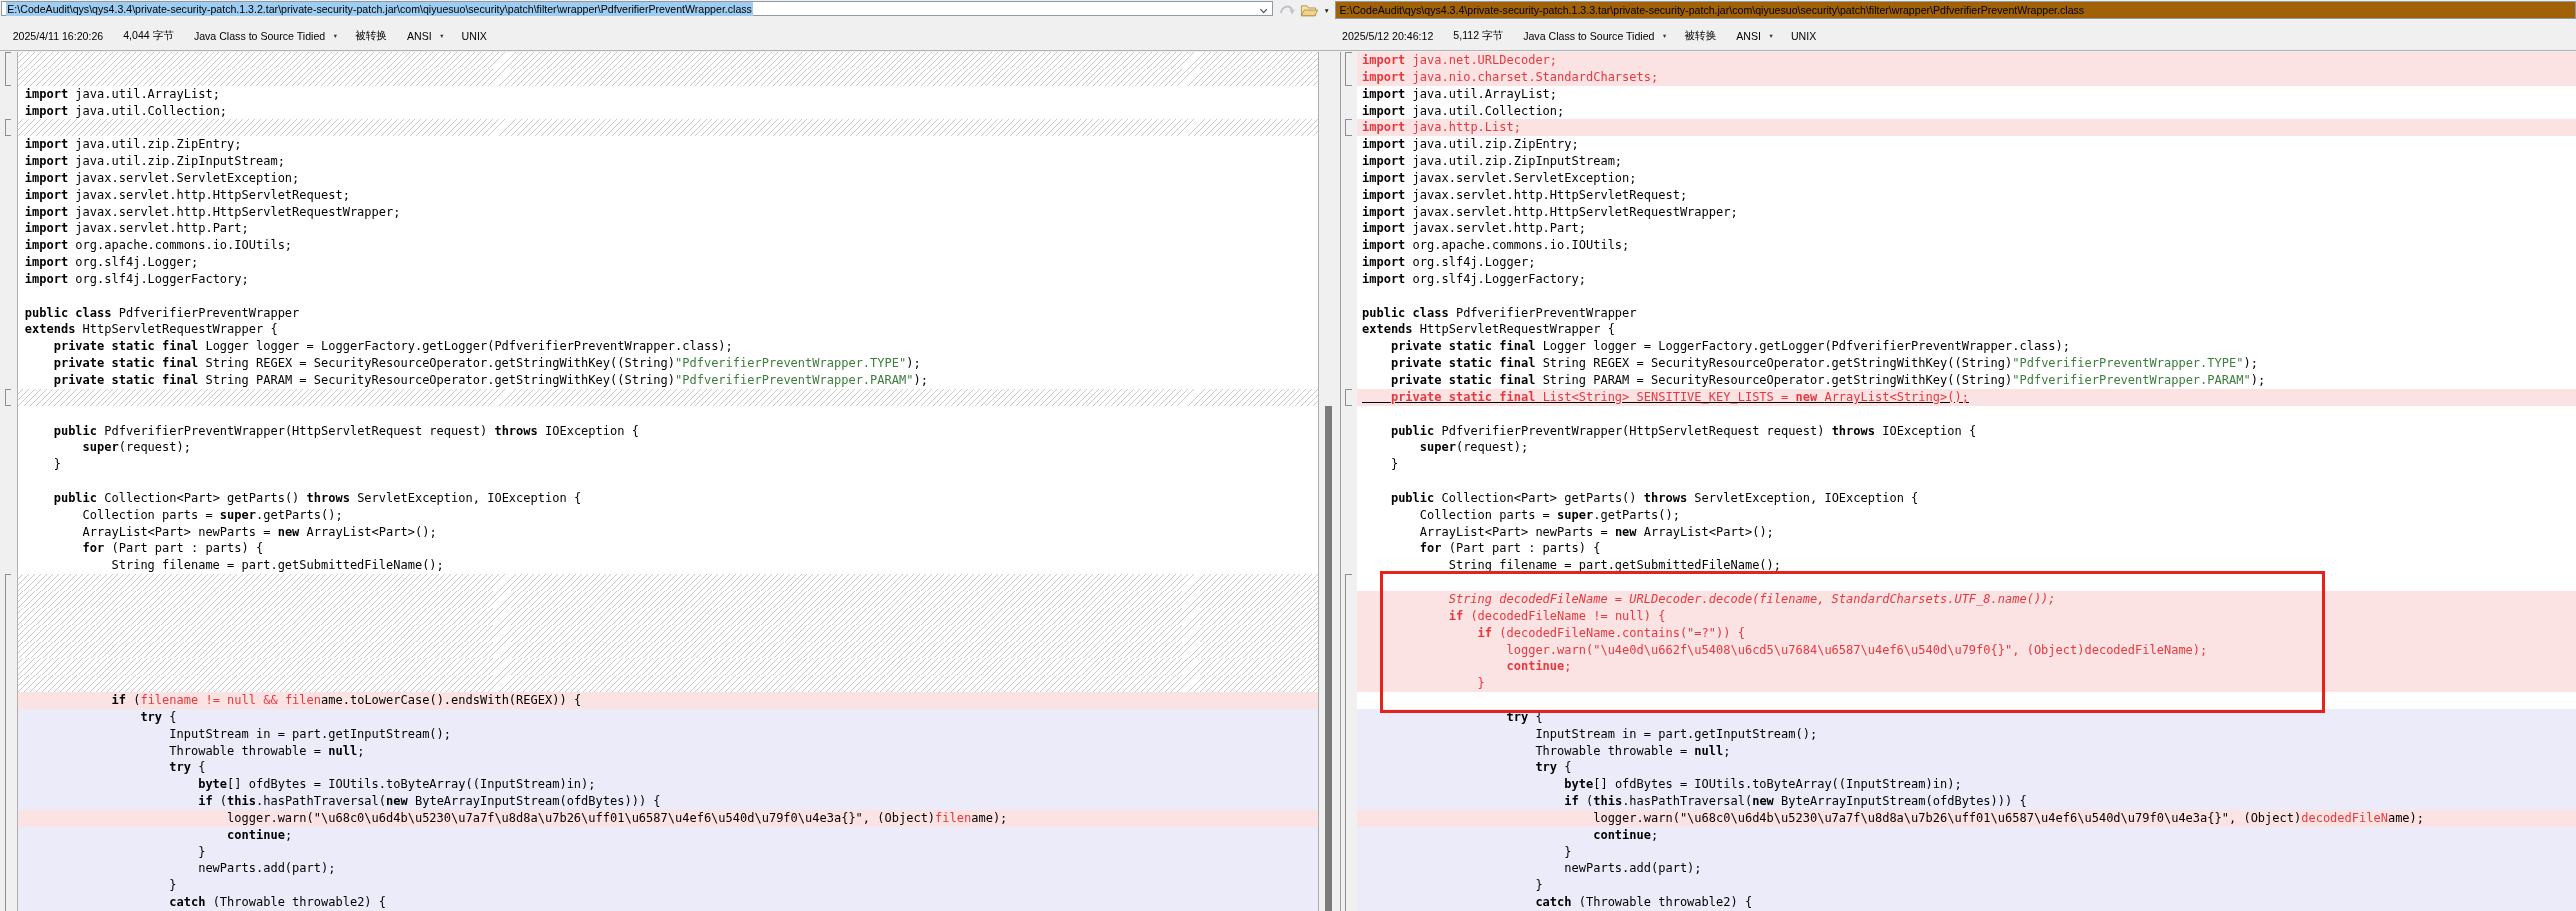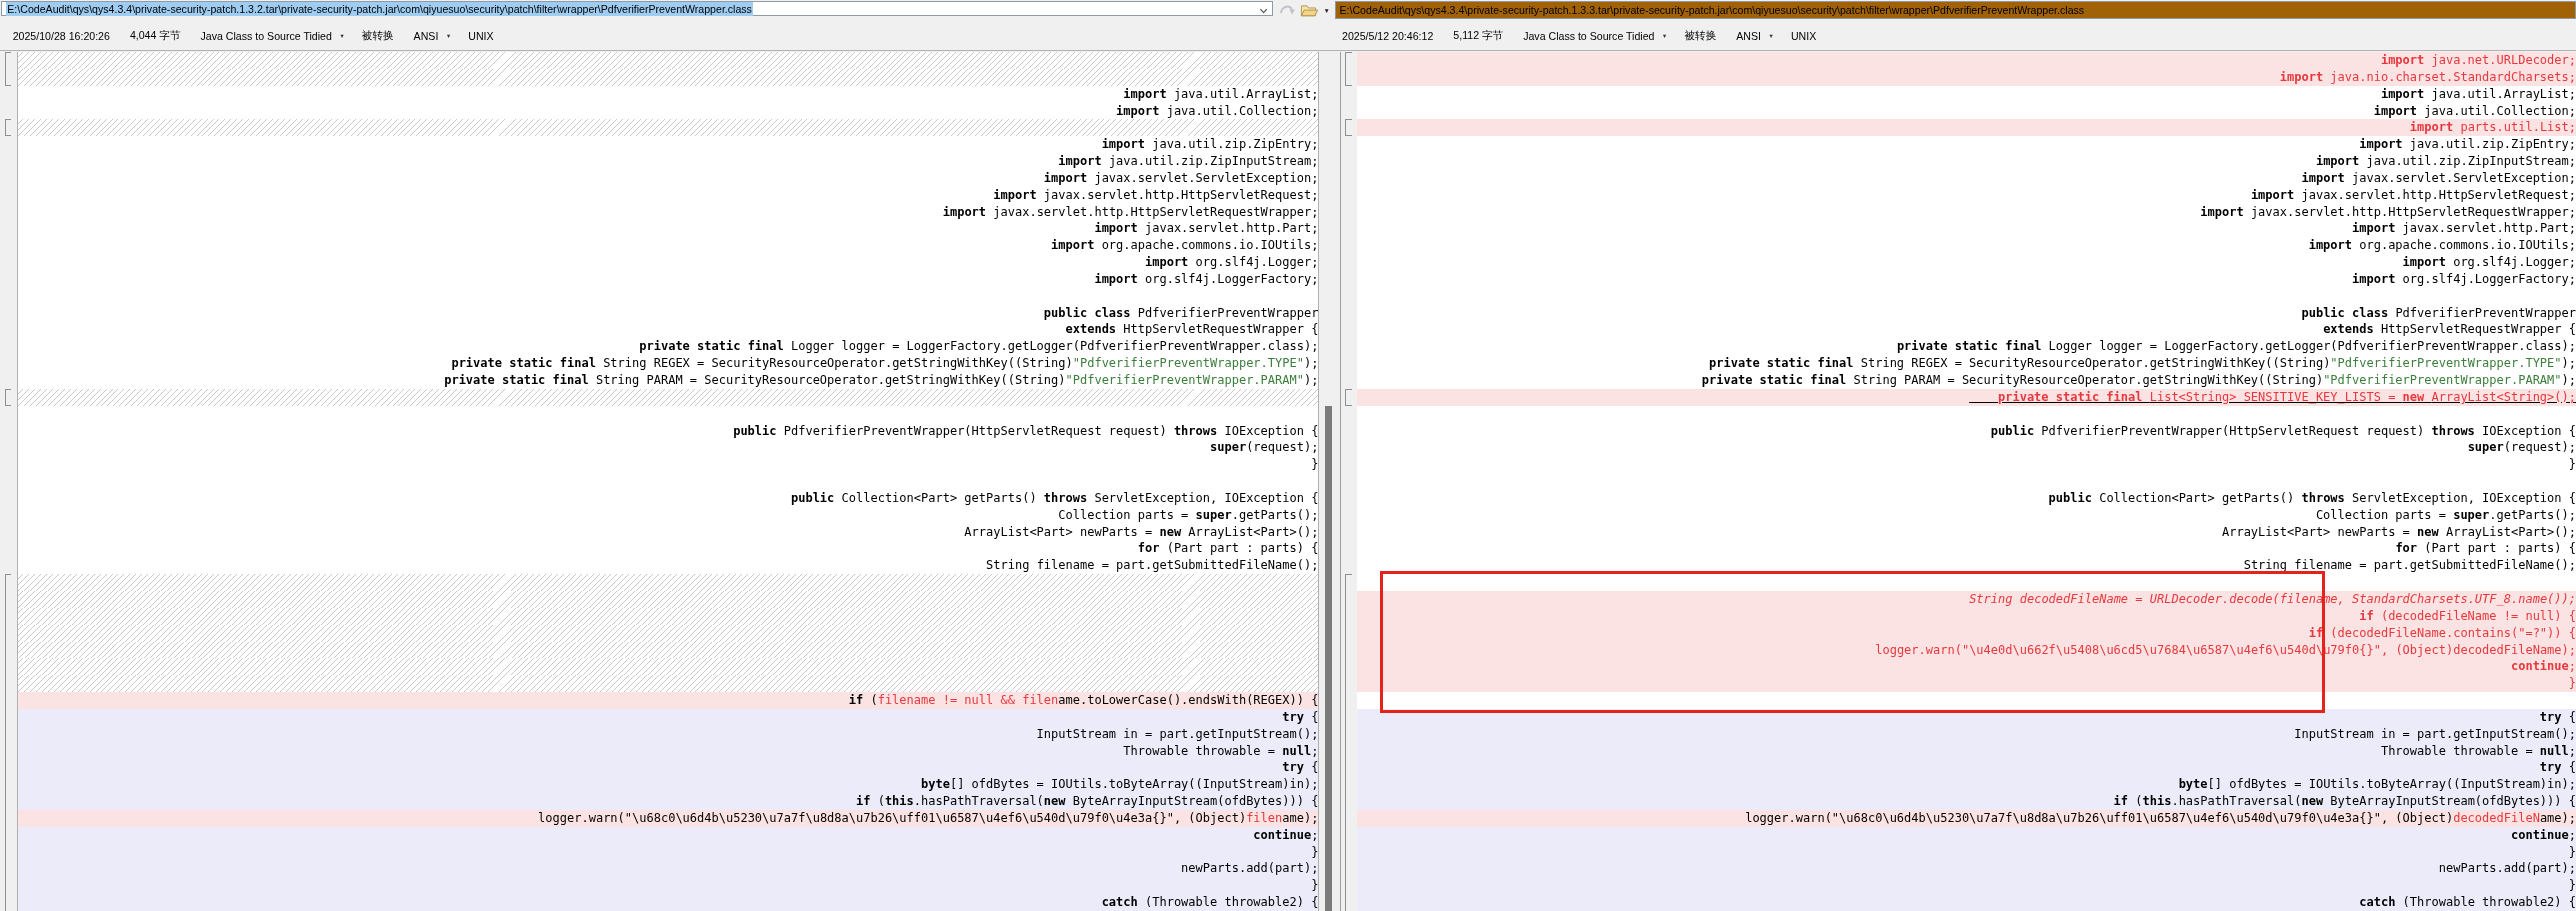--- a/index.html
+++ b/index.html
@@ -26,21 +26,21 @@
   .info{position:absolute;top:0;height:30px;display:flex;align-items:center;font-size:10.6px;color:#000;white-space:nowrap;}
   .info.l{left:12.7px;}
   .info.r{left:1342px;}
   .info span{margin-right:20px;}
   .info .tri{font-size:5.7px;color:#333;margin-left:-12.7px;margin-right:17px;}
   
   .workspace{position:absolute;left:0;top:52px;width:2576px;height:860px;background:#f0f0f0;overflow:hidden;}
   .gutter{position:absolute;top:0;bottom:0;background:#f0f0f0;overflow:hidden;}
   .gutter.lg{left:0;width:18.4px;border-right:0.7px solid #b0b0b0;box-sizing:border-box;}
   .gutter.rg{left:1340px;width:17.7px;border-left:0.7px solid #9f9f9f;box-sizing:border-box;}
-  .editor{position:absolute;top:0;bottom:0;background:#fff;overflow:hidden;text-align:right;}
+  .editor{position:absolute;top:0;bottom:0;background:#fff;overflow:hidden;}
   .editor.le{left:18.4px;width:1300px;}
   .editor.re{left:1357px;width:1219px;}
   .scrolltrack{position:absolute;left:1318px;top:0;bottom:0;width:21px;background:#f0f0f0;
                border-left:0.7px solid #b0b0b0;box-sizing:border-box;}
   .scrollthumb{position:absolute;left:6.4px;width:7px;top:354px;bottom:0;background:#7b7b7b;}
   
   .cl{position:absolute;left:0;right:0;height:17px;line-height:17px;white-space:pre;
       font-family:"DejaVu Sans Mono","Liberation Mono",monospace;font-size:12px;color:#000;}
   .le .cl{padding-left:6.4px;}
   .re .cl{padding-left:5px;}
@@ -83,21 +83,21 @@
       </svg>
     </span>
     <span class="tool-ico fcaret">▼</span>
     <div class="field">
       <span class="ptext">E:\CodeAudit\qys\qys4.3.4\private-security-patch.1.3.3.tar\private-security-patch.jar\com\qiyuesuo\security\patch\filter\wrapper\PdfverifierPreventWrapper.class</span>
     </div>
   </div>
 
   <div class="infobar">
     <div class="info l">
-      <span>2025/10/28 16:20:26</span>
+      <span>2025/4/11 16:20:26</span>
       <span>4,044 字节</span>
       <span>Java Class to Source Tidied</span>
       <span class="tri">▼</span>
       <span>被转换</span>
       <span>ANSI</span>
       <span class="tri">▼</span>
       <span>UNIX</span>
     </div>
     <div class="info r">
       <span>2025/5/12 20:46:12</span>
@@ -178,21 +178,21 @@
         <div class="bracket" style="top: 0px; height: 34px; left: 4.2px;"></div>
         <div class="bracket" style="top: 67px; height: 17px; left: 4.2px;"></div>
         <div class="bracket" style="top: 337px; height: 17px; left: 4.2px;"></div>
         <div class="bracket open" style="top: 522px; height: 354px; left: 4.2px;"></div>
       </div>
     <div class="editor re" id="rightEditor">
         <div class="cl p" style="top: 0px;"><span class="r k">import </span><span class="r">java.net.URLDecoder;</span></div>
         <div class="cl p" style="top: 17px;"><span class="r k">import </span><span class="r">java.nio.charset.StandardCharsets;</span></div>
         <div class="cl w" style="top: 34px;"><span class="k">import </span><span>java.util.ArrayList;</span></div>
         <div class="cl w" style="top: 51px;"><span class="k">import </span><span>java.util.Collection;</span></div>
-        <div class="cl p" style="top: 67px;"><span class="r k">import </span><span class="r">parts.util.List;</span></div>
+        <div class="cl p" style="top: 67px;"><span class="r k">import </span><span class="r">java.http.List;</span></div>
         <div class="cl w" style="top: 84px;"><span class="k">import </span><span>java.util.zip.ZipEntry;</span></div>
         <div class="cl w" style="top: 101px;"><span class="k">import </span><span>java.util.zip.ZipInputStream;</span></div>
         <div class="cl w" style="top: 118px;"><span class="k">import </span><span>javax.servlet.ServletException;</span></div>
         <div class="cl w" style="top: 135px;"><span class="k">import </span><span>javax.servlet.http.HttpServletRequest;</span></div>
         <div class="cl w" style="top: 152px;"><span class="k">import </span><span>javax.servlet.http.HttpServletRequestWrapper;</span></div>
         <div class="cl w" style="top: 168px;"><span class="k">import </span><span>javax.servlet.http.Part;</span></div>
         <div class="cl w" style="top: 185px;"><span class="k">import </span><span>org.apache.commons.io.IOUtils;</span></div>
         <div class="cl w" style="top: 202px;"><span class="k">import </span><span>org.slf4j.Logger;</span></div>
         <div class="cl w" style="top: 219px;"><span class="k">import </span><span>org.slf4j.LoggerFactory;</span></div>
         <div class="cl w" style="top: 236px;"></div>

